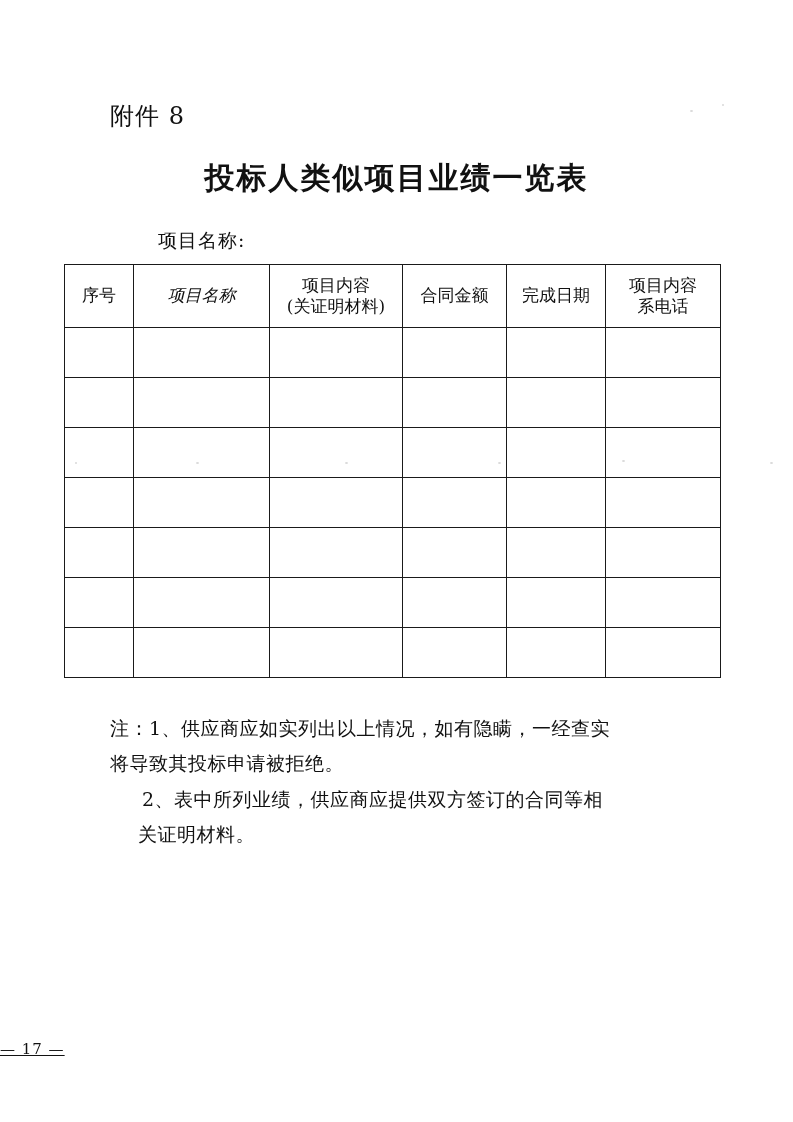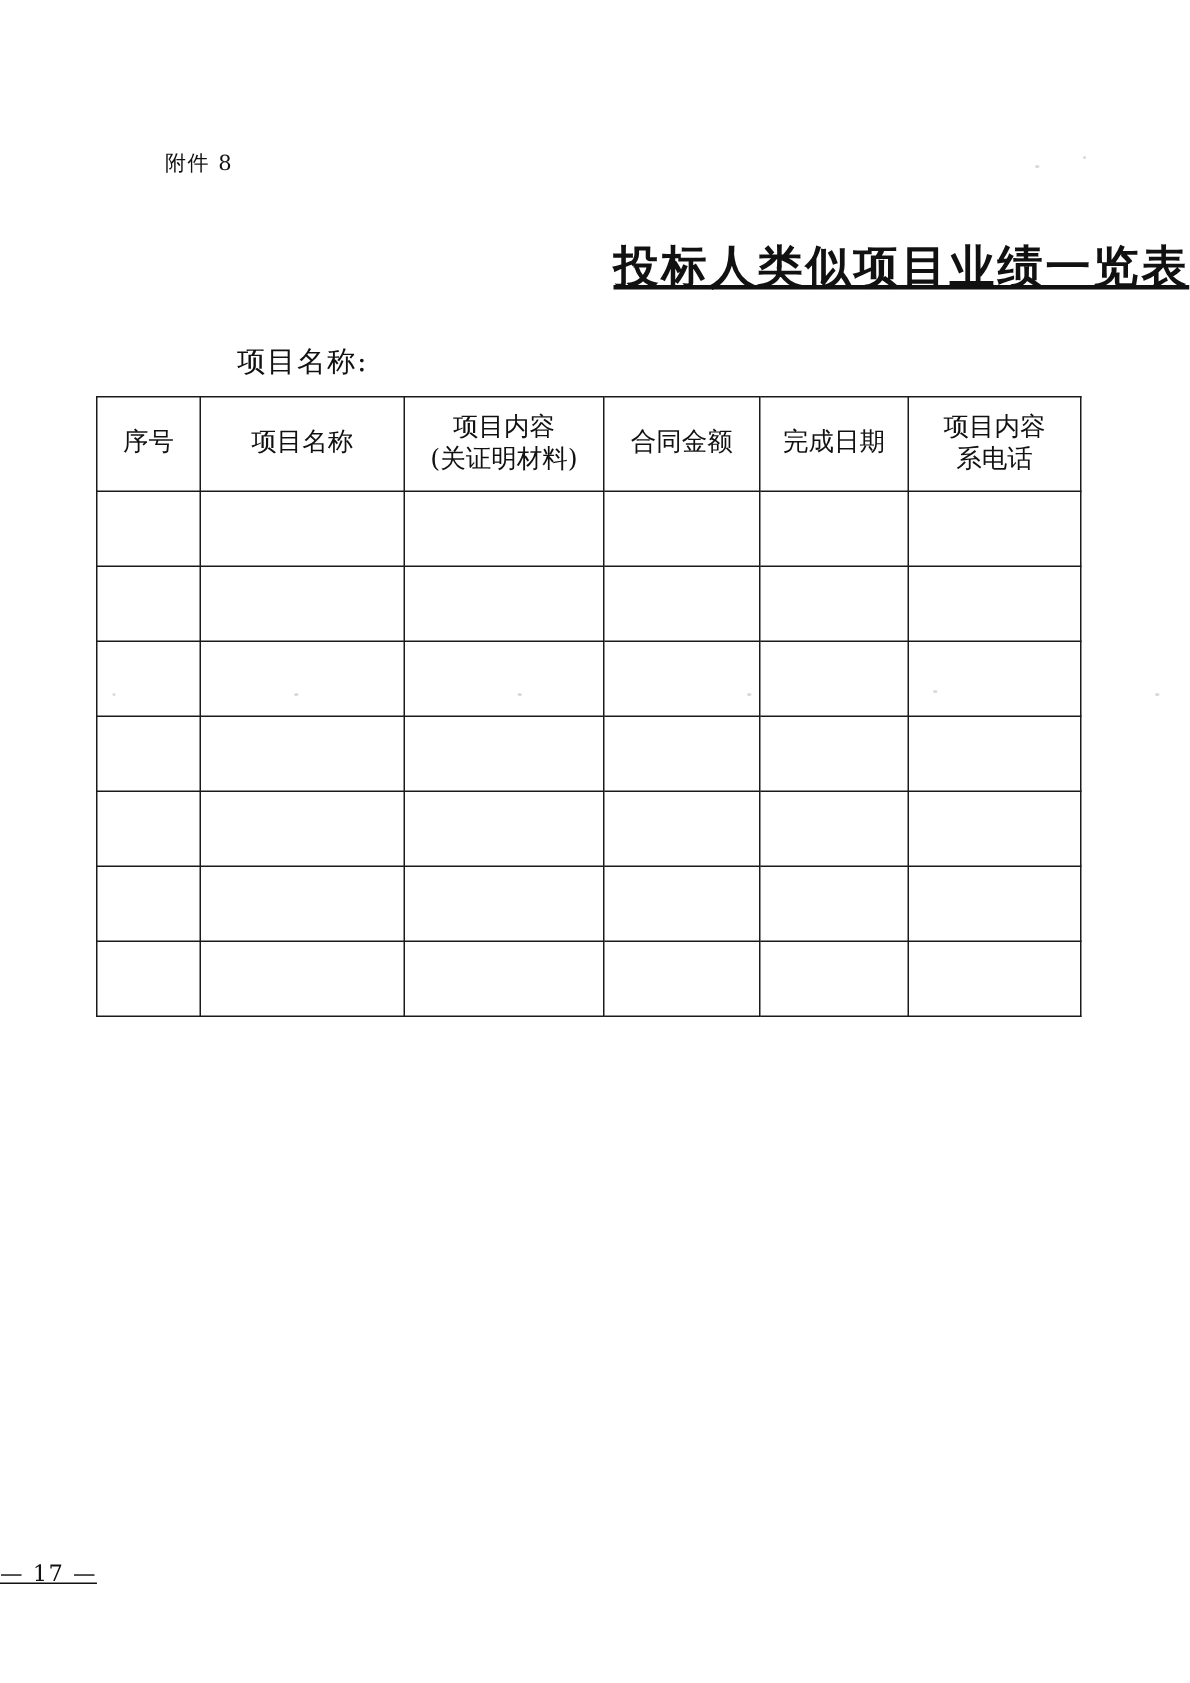--- a/index.html
+++ b/index.html
@@ -18,35 +18,34 @@
   .page {
     position: relative;
     width: 793px;
     height: 1122px;
     box-sizing: border-box;
   }
   .attachment-label {
     position: absolute;
     left: 110px;
     top: 100px;
-    font-size: 14px;
+    font-size: 24px;
     letter-spacing: 1px;
     font-family: "DejaVu Serif", "Liberation Serif", serif;
   }
   .doc-title {
     position: absolute;
     left: 0;
     right: 0;
     top: 158px;
-    text-align: right;
+    text-align: center;
     font-size: 30px;
     font-weight: bold;
     letter-spacing: 2px;
     font-family: "DejaVu Serif", "Liberation Serif", serif;
-    text-decoration: underline;
   }
   .project-name-line {
     position: absolute;
     left: 158px;
     top: 228px;
     font-size: 19px;
     letter-spacing: 1px;
   }
   table.perf-table {
     position: absolute;
@@ -65,21 +64,21 @@
     font-size: 17px;
     line-height: 1.25;
   }
   table.perf-table thead th {
     height: 62px;
   }
   table.perf-table tbody td {
     height: 49px;
   }
   .col-0 { width: 68px; }
-  .col-1 { width: 135px; }
+  .col-1 { width: 135px; font-style: italic; }
   .col-2 { width: 132px; }
   .col-3 { width: 103px; }
   .col-4 { width: 98px; margin-left: 27px; }
   .col-5 { width: 114px; }
   .hdr-two-line span {
     display: block;
   }
   .notes {
     position: absolute;
     left: 110px;
@@ -205,20 +204,26 @@
         <td class="col-0"></td>
         <td class="col-1"></td>
         <td class="col-2"></td>
         <td class="col-3"></td>
         <td class="col-4"></td>
         <td class="col-5"></td>
       </tr>
     </tbody>
   </table>
 
+  <div class="notes">
+    <div class="note-item">注：1、供应商应如实列出以上情况，如有隐瞒，一经查实</div>
+    <div class="note-item">将导致其投标申请被拒绝。</div>
+    <div class="note-item note-indent">2、表中所列业绩，供应商应提供双方签订的合同等相</div>
+    <div class="note-item note-hang">关证明材料。</div>
+  </div>
 
   <div class="page-number">— 17 —</div>
 
   <div class="speckle" style="left:690px; top:110px; width:3px; height:2px;"></div>
   <div class="speckle" style="left:722px; top:104px; width:2px; height:2px;"></div>
   <div class="speckle" style="left:770px; top:462px; width:3px; height:2px;"></div>
   <div class="speckle" style="left:75px; top:462px; width:2px; height:2px;"></div>
   <div class="speckle" style="left:196px; top:462px; width:3px; height:2px;"></div>
   <div class="speckle" style="left:345px; top:462px; width:3px; height:2px;"></div>
   <div class="speckle" style="left:498px; top:462px; width:3px; height:2px;"></div>

